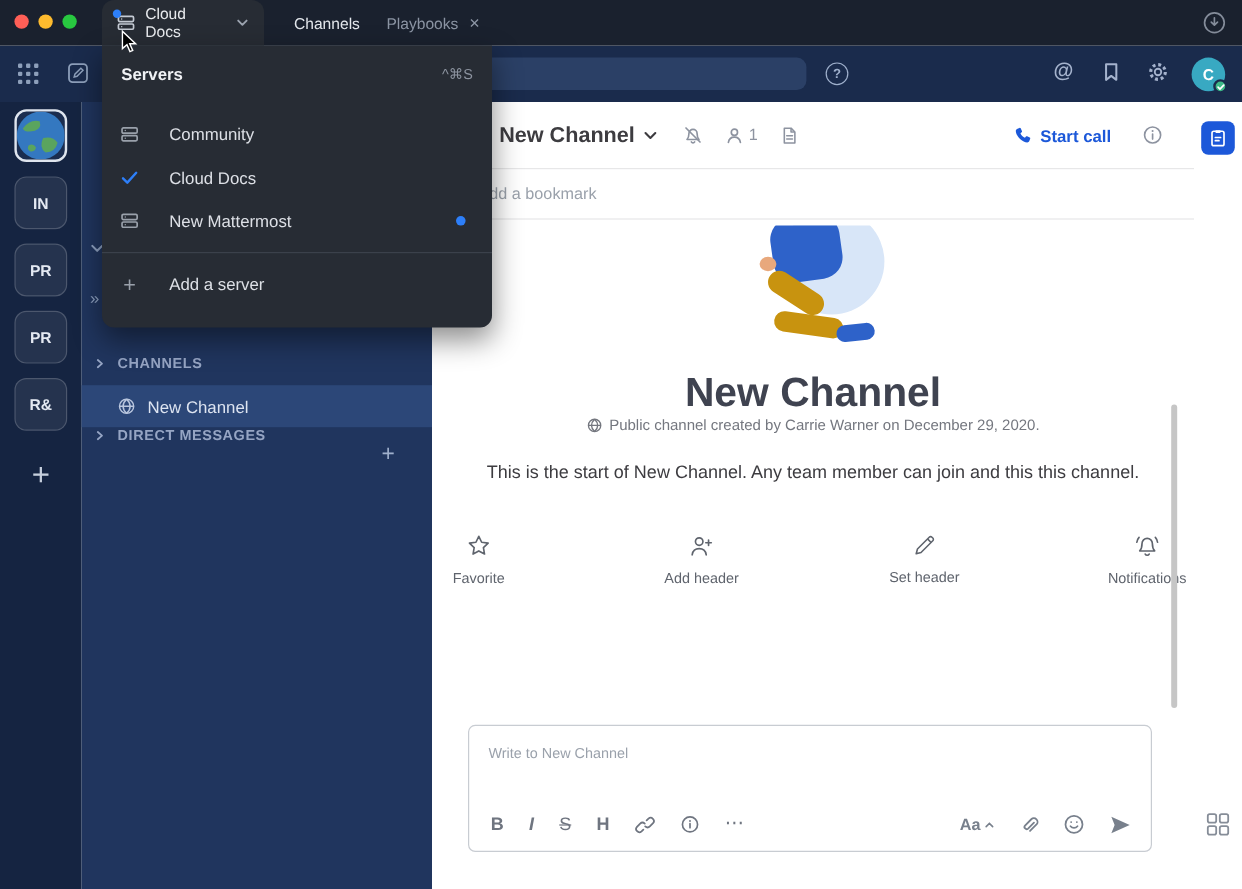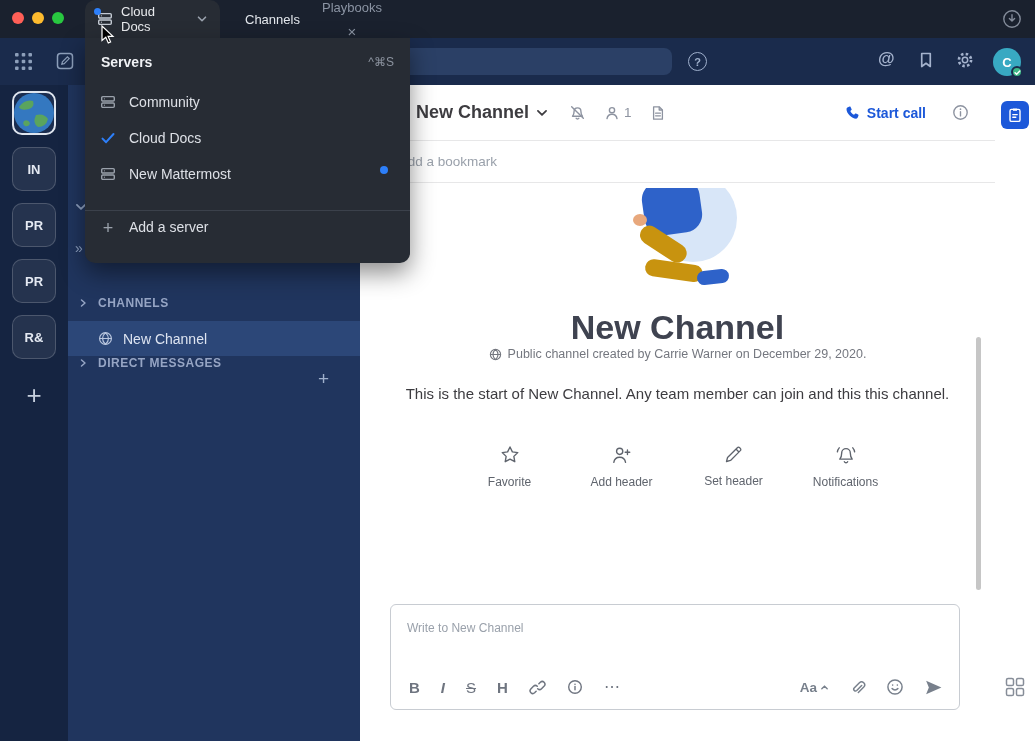--- a/index.html
+++ b/index.html
@@ -80,21 +80,21 @@
   .bookmark-bar { height:42px; border-bottom:1px solid #e7e7e8; display:flex; align-items:center; padding-left:22px; gap:8px; color:#9aa1ab; }
   .bookmark-bar .bplus { font-size:15px; }
   .bookmark-bar .blabel { font-size:13.5px; }
 
   .intro { text-align:center; padding-top:5px; }
   .illus { margin:0 auto; }
   .intro-heading { margin-top:16px; font-size:34px; font-weight:bold; color:#3f4350; }
   .byline { display:flex; align-items:center; justify-content:center; gap:6px; color:#74777f; font-size:12.5px; }
   .byline .bglobe { color:#74777f; }
   .intro-desc { margin:22px auto 0; width:560px; font-size:15px; line-height:1.5; color:#3d3c40; }
-  .actions { margin-top:38px; display:flex; justify-content:center; gap:34px; }
+  .actions { margin-top:38px; display:flex; justify-content:space-between; gap:34px; }
   .action { width:78px; display:flex; flex-direction:column; align-items:center; gap:9px; color:#5f646d; background:none; border:none; }
   .action .alabel { font-size:12px; color:#5f646d; }
 
   .composer { position:absolute; left:30px; width:570px; bottom:31px; height:106px; border:1px solid #c8ccd2; border-radius:6px; background:#fff; }
   .composer-input { position:absolute; left:0; top:0; width:100%; height:46px; border:none; outline:none; background:transparent;
     padding:14px 16px; font-size:12px; color:#3d3c40; font-family:"Liberation Sans", sans-serif; }
   .composer-input::placeholder { color:#9aa1ab; }
   .ctoolbar { position:absolute; left:18px; right:16px; bottom:11px; height:22px; display:flex; align-items:center; gap:21px; color:#6f7580; }
   .tbtn { font-size:15px; line-height:1; color:#6f7580; background:none; border:none; font-family:"Liberation Sans", sans-serif; }
   .tbtn.b { font-weight:bold; }
@@ -108,26 +108,26 @@
   .scroll-thumb { position:absolute; left:616px; top:252px; width:5px; height:253px; background:#c6c6c6; border-radius:3px; }
 
   
   .appbar { position:absolute; left:995px; top:85px; width:40px; height:656px; background:#fff; }
   .pb-icon { margin:16px auto 0; width:28px; height:28px; border-radius:6px; background:#1c58d9;
     display:flex; align-items:center; justify-content:center; }
   .apps-grid { position:absolute; left:9px; top:591px; color:#868d98; }
 
   
   .servers-menu { position:absolute; left:85px; top:38px; width:325px; background:#272c34; border-radius:0 0 10px 10px;
-    box-shadow:0 10px 24px rgba(0,0,0,.45); z-index:50; padding-bottom:8px; }
+    box-shadow:0 10px 24px rgba(0,0,0,.45); z-index:50; padding-bottom:18px; }
   .sm-header { display:flex; align-items:center; justify-content:space-between; padding:16px 16px 10px; }
   .sm-title { color:#f0f2f5; font-size:14px; font-weight:bold; }
   .sm-shortcut { color:#8c939f; font-size:12px; }
   .sm-items { margin-top:14px; }
-  .sm-row { height:36px; display:flex; align-items:flex-start; padding:0 14px; }
+  .sm-row { height:36px; display:flex; align-items:center; padding:0 14px;gap:12px; }
   .sm-row .ibox { width:18px; display:flex; justify-content:center; color:#9aa1ab; }
   .sm-row .ibox.check { color:#2d7ff9; }
   .sm-row .slabel { margin-left:12px; color:#dde0e6; font-size:14px; }
   .sm-row .badge { margin-left:auto; margin-right:8px; width:8px; height:8px; border-radius:50%; background:#2d7ff9; }
   .sm-divider { height:1px; background:#3b414b; margin:8px 0; }
   .sm-row .plus { font-size:18px; font-weight:300; color:#9aa1ab; line-height:1; }
 
   .cursor { position:absolute; left:101px; top:25px; z-index:100; }
 </style>
 </head>
@@ -154,21 +154,21 @@
       <span class="icon chev">
         <svg width="12" height="12" viewBox="0 0 12 12" fill="none" stroke="currentColor" stroke-width="1.6" stroke-linecap="round" stroke-linejoin="round">
             <path d="M2.5 4.2L6 7.7l3.5-3.5"></path>
           </svg>
       </span>
     </div>
 
     <div class="view-tab active" style="left:245px;">
       <span>Channels</span>
     </div>
-    <div class="view-tab inactive" style="left:322px;flex-direction:column;">
+    <div class="view-tab inactive" style="left:322px;">
       <span>Playbooks</span>
       <span class="close">×</span>
     </div>
 
     <span class="icon dl-icon">
       <svg width="20" height="20" viewBox="0 0 20 20" fill="none" stroke="currentColor" stroke-width="1.4">
           <circle cx="10" cy="10" r="8.2"></circle>
           <path d="M10 5.8v6M7.4 9.4L10 12l2.6-2.6" stroke-linecap="round" stroke-linejoin="round"></path>
         </svg>
     </span>

